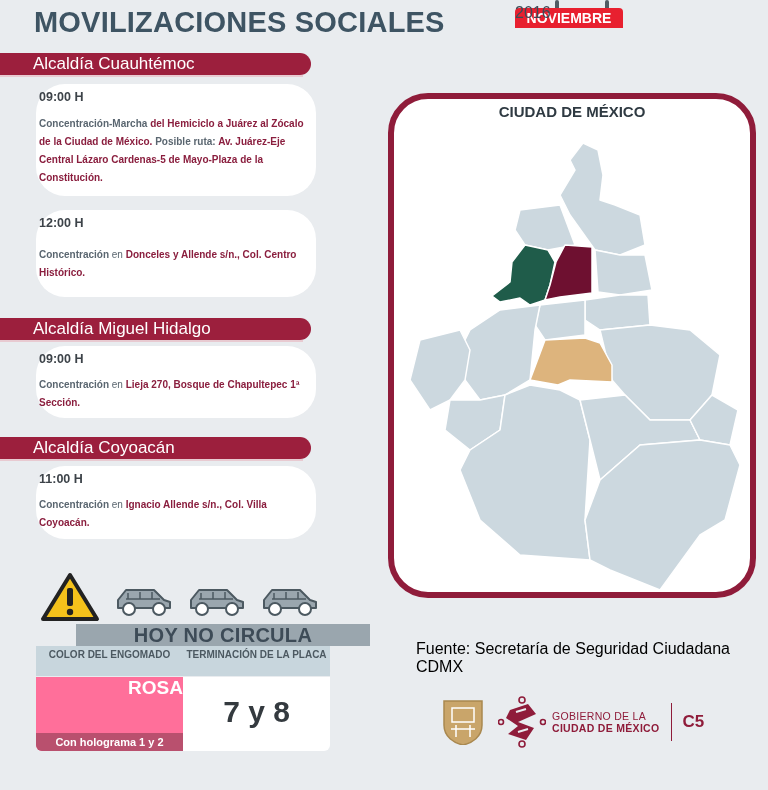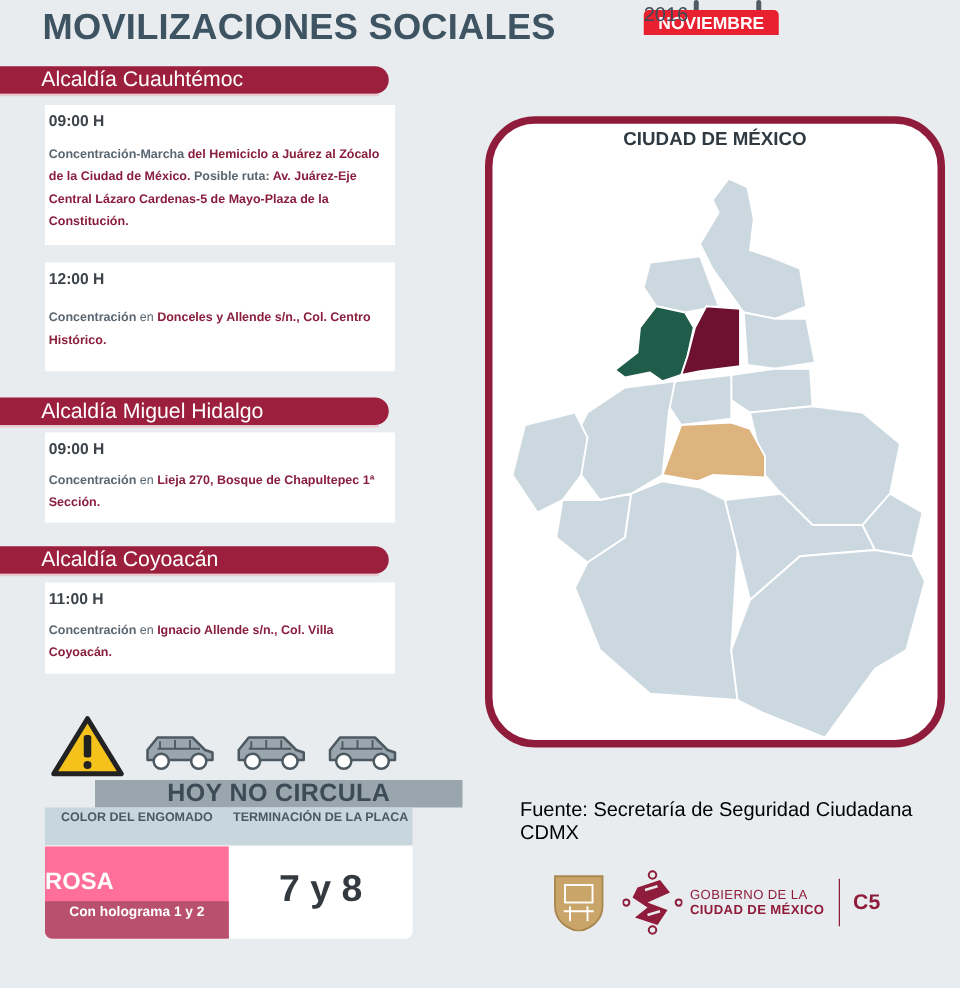--- a/index.html
+++ b/index.html
@@ -4,21 +4,21 @@
 <style>
   * { box-sizing: border-box; margin: 0; padding: 0; }
   html, body { width: 768px; height: 790px; overflow: hidden; }
   body { background: #e9ecef; font-family: "Liberation Sans", sans-serif; position: relative; color: #3d4b57; }
 
   .title { position: absolute; left: 34px; top: 6px; font-size: 29px; font-weight: bold; color: #3e5463; letter-spacing: 0.2px; }
 
   .section-bar { position: absolute; left: 0; height: 22px; width: 311px; background: #9c1f3d; border-radius: 0 12px 12px 0; color: #fff; font-size: 17px; padding-left: 33px; line-height: 22px; }
   .section-bar::after { content: ""; position: absolute; left: 0; right: 8px; bottom: -2px; height: 2px; background: #e7a7b4; opacity: .5; }
 
-  .card { position: absolute; left: 36px; width: 280px; background: #fff; padding: 6px 6px 3px 3px; }
+  .card { position: absolute; left: 36px; width: 280px; background: #fff; padding: 6px 6px 3px 3px; border-radius: 29px; }
   .card .time { font-size: 12.5px; font-weight: bold; color: #3d4349; }
   .card .desc { font-size: 10px; font-weight: bold; line-height: 18px; color: #8a1e3e; margin-top: 11px; }
   .card .desc .g { color: #5a6670; }
   .card .desc .n { color: #5a6670; font-weight: normal; }
 
   
   .cal { position: absolute; left: 515px; top: 4px; width: 108px; height: 64px; }
   .cal .rings { position: absolute; top: -4px; left: 40px; width: 4px; height: 14px; background: #505a62; border-radius: 2px; }
   .cal .rings.r2 { left: 90px; }
   .cal .head { position: absolute; top: 4px; left: 0; width: 108px; height: 20px; background: #e8202f; color: #fff; font-weight: bold; font-size: 14px; text-align: center; line-height: 20px; border-radius: 4px 4px 0 0; }
@@ -43,22 +43,22 @@
   
   .hnc { position: absolute; left: 36px; top: 572px; width: 296px; }
   .hnc .icons { position: relative; height: 52px; }
   .hnc .warn { position: absolute; left: 4px; top: 0; }
   .hnc .car { position: absolute; top: 14px; }
   .hnc .banner { position: absolute; top: 52px; left: 0; width: 294px; height: 22px; background: #9aa6ae; text-align: center; font-size: 20px; font-weight: bold; color: #3d4b57; line-height: 22px; letter-spacing: .3px; margin-left: 40px; }
   .hnc .sub { position: absolute; top: 74px; left: 0; width: 294px; height: 30px; background: #c8d6dd; display: flex; }
   .hnc .sub div { flex: 1; text-align: center; font-size: 10px; font-weight: bold; color: #4c5961; line-height: 12px; padding-top: 3px; }
   .hnc .vals { position: absolute; top: 105px; left: 0; width: 294px; height: 74px; display: flex; border-radius: 0 0 6px 6px; overflow: hidden; background: #fff; }
   .hnc .rosa { width: 147px; background: #ff6f9a; position: relative; }
-  .hnc .rosa .lbl { position: absolute; top: 18px; width: 100%; text-align: left; color: #fff; font-weight: bold; font-size: 19px; }
-  .hnc .rosa .holo { position: absolute; bottom: 0; left: 0; width: 100%; height: 30px; background: #b9506e; color: #fff; font-size: 11px; font-weight: bold; text-align: center; line-height: 19px; }
+  .hnc .rosa .lbl { position: absolute; top: 0; width: 100%; text-align: right; color: #fff; font-weight: bold; font-size: 19px; }
+  .hnc .rosa .holo { position: absolute; bottom: 0; left: 0; width: 100%; height: 18px; background: #b9506e; color: #fff; font-size: 11px; font-weight: bold; text-align: center; line-height: 19px; }
   .hnc .plate { flex: 1; text-align: center; font-size: 30px; font-weight: bold; color: #343a3f; line-height: 70px; }
 </style>
 </head>
 <body>
 
 <div class="title">MOVILIZACIONES SOCIALES</div>
 
 <div class="cal">
   <div class="rings"></div>
   <div class="rings r2"></div>

